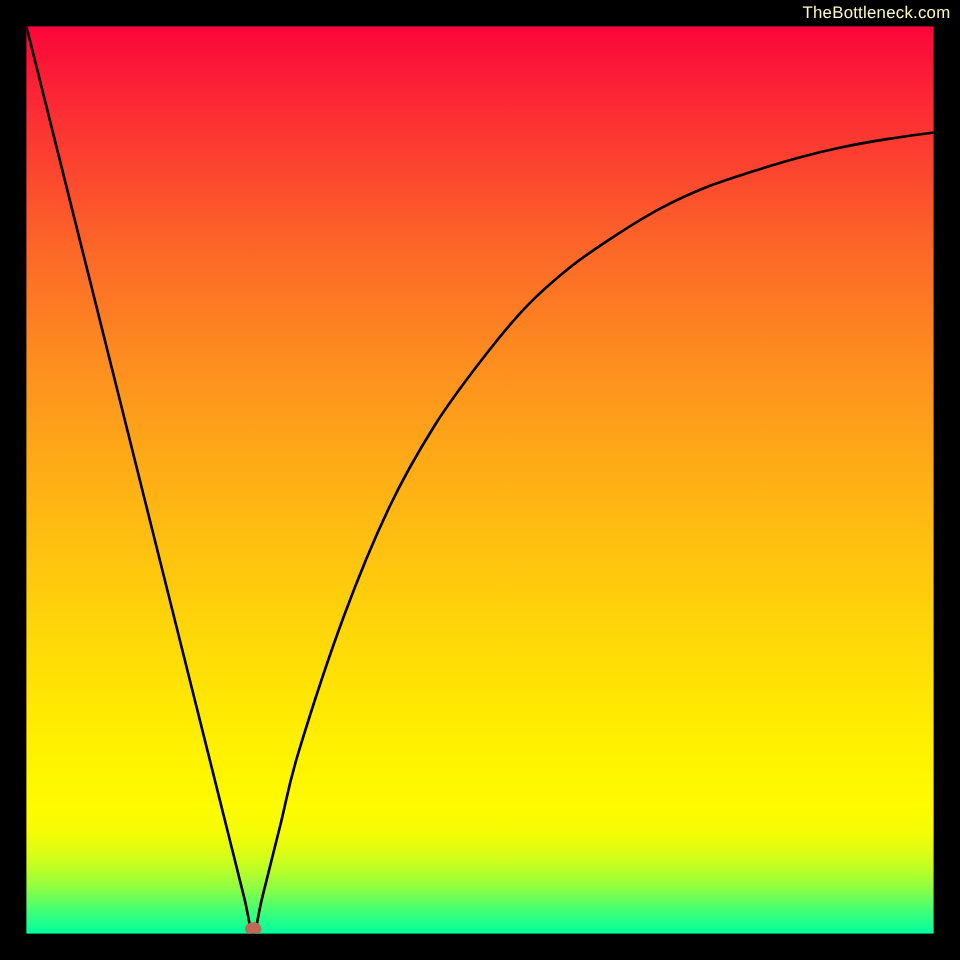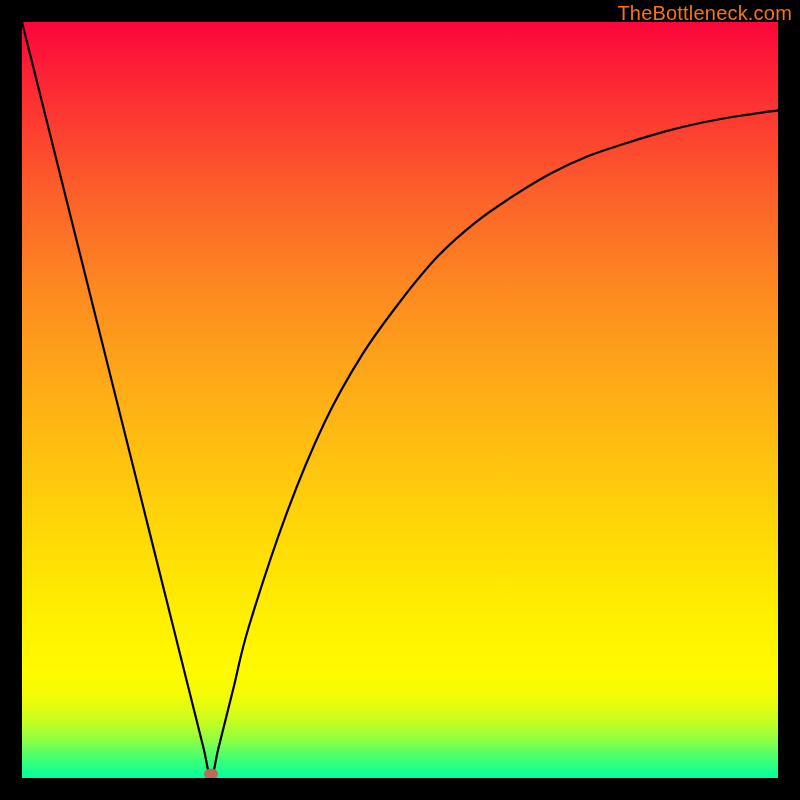--- a/index.html
+++ b/index.html
@@ -42,22 +42,22 @@
     left: 0;
     top: 0;
     width: 756px;
     height: 756px;
     pointer-events: none;
   }
   .watermark {
     position: absolute;
     top: 2px;
     right: 8px;
-    color: #f97316;
-    font-size: 20px;
+    color: #fef9c3;
+    font-size: 14px;
     font-weight: 500;
     letter-spacing: 0.2px;
     user-select: none;
   }
 </style>
 </head>
 <body>
 
 <div class="frame">
   <svg class="curve" viewBox="0 0 756 756" preserveAspectRatio="none">

